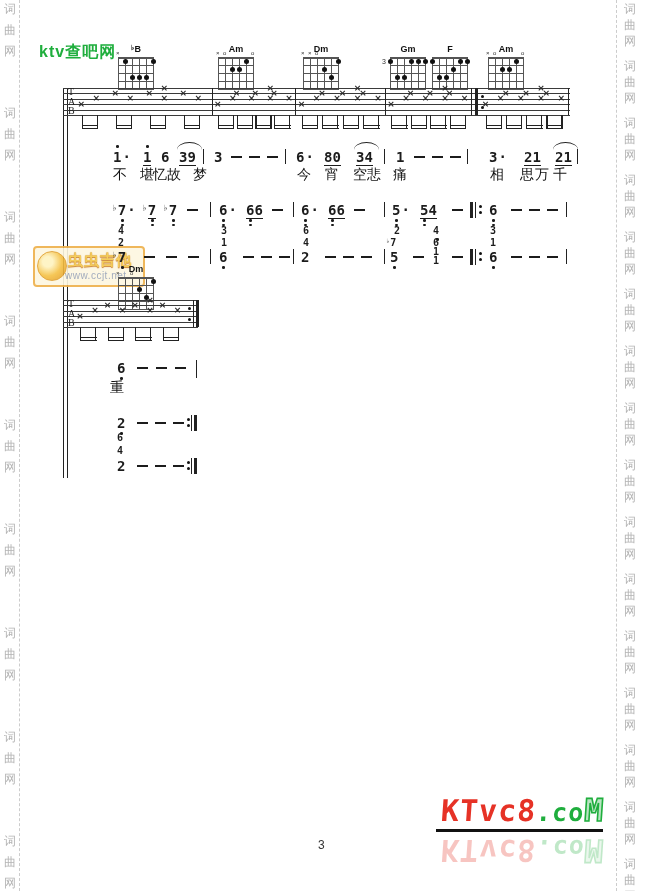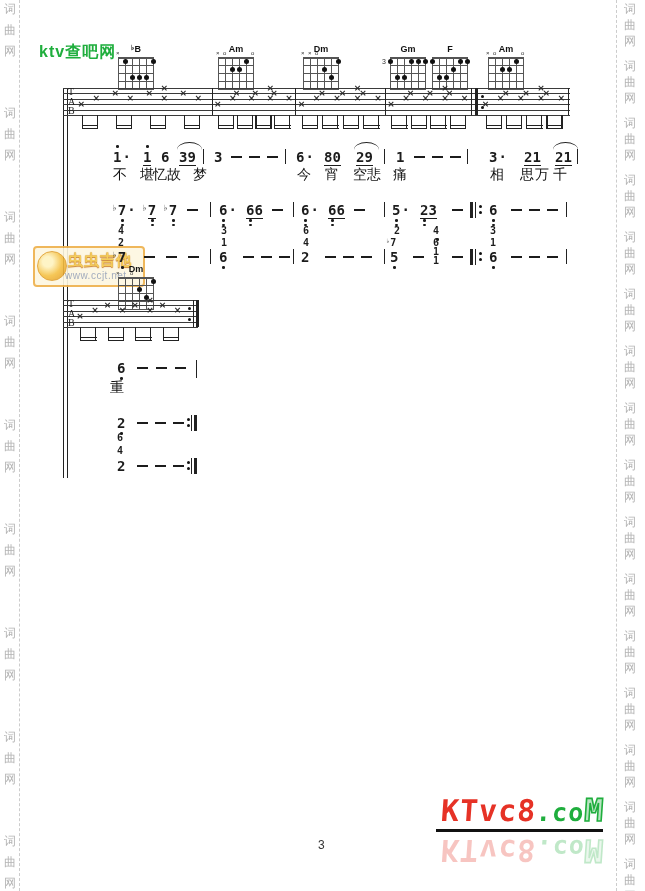--- a/index.html
+++ b/index.html
@@ -486,21 +486,21 @@
     <div class="note-tok" style="left: 161px; top: 150px; font-size: 14px;"><span class="digits">6</span></div>
     <div class="note-tok" style="left: 179px; top: 150px; font-size: 14px;"><span class="digits ul">39</span><div class="tie" style="left: -2px; top: -8px; width: 25.36px;"></div></div>
     <div class="barline" style="left: 203px; top: 149px; width: 1.3px; height: 15px;"></div>
     <div class="note-tok" style="left: 214px; top: 150px; font-size: 14px;"><span class="digits">3</span></div>
     <div class="dash-tok" style="left: 231px; top: 156px; width: 11px;"></div>
     <div class="dash-tok" style="left: 249px; top: 156px; width: 11px;"></div>
     <div class="dash-tok" style="left: 267px; top: 156px; width: 11px;"></div>
     <div class="barline" style="left: 285px; top: 149px; width: 1.3px; height: 15px;"></div>
     <div class="note-tok" style="left: 296px; top: 150px; font-size: 14px;"><span class="digits">6</span><span class="note-dotafter">·</span></div>
     <div class="note-tok" style="left: 324px; top: 150px; font-size: 14px;"><span class="digits ul">80</span></div>
-    <div class="note-tok" style="left: 356px; top: 150px; font-size: 14px;"><span class="digits ul">29</span><div class="tie" style="left: -2px; top: -8px; width: 25.36px;"></div></div>
+    <div class="note-tok" style="left: 356px; top: 150px; font-size: 14px;"><span class="digits ul">34</span><div class="tie" style="left: -2px; top: -8px; width: 25.36px;"></div></div>
     <div class="barline" style="left: 384px; top: 149px; width: 1.3px; height: 15px;"></div>
     <div class="note-tok" style="left: 396px; top: 150px; font-size: 14px;"><span class="digits">1</span></div>
     <div class="dash-tok" style="left: 414px; top: 156px; width: 11px;"></div>
     <div class="dash-tok" style="left: 432px; top: 156px; width: 11px;"></div>
     <div class="dash-tok" style="left: 450px; top: 156px; width: 11px;"></div>
     <div class="barline" style="left: 467px; top: 149px; width: 1.3px; height: 15px;"></div>
     <div class="note-tok" style="left: 489px; top: 150px; font-size: 14px;"><span class="digits">3</span><span class="note-dotafter">·</span></div>
     <div class="note-tok" style="left: 524px; top: 150px; font-size: 14px;"><span class="digits ul">21</span></div>
     <div class="note-tok" style="left: 555px; top: 150px; font-size: 14px;"><span class="digits ul">21</span><div class="tie" style="left: -2px; top: -8px; width: 25.36px;"></div></div>
     <div class="barline" style="left: 577px; top: 149px; width: 1.3px; height: 15px;"></div>
@@ -511,21 +511,21 @@
     <div class="barline" style="left: 210px; top: 202px; width: 1.3px; height: 15px;"></div>
     <div class="note-tok" style="left: 219px; top: 203px; font-size: 14px;"><span class="digits">6</span><span class="note-dotafter">·</span><div class="oct-dot" style="left: 3px; top: 16px;"></div><div class="oct-dot" style="left: 3px; top: 20.5px;"></div></div>
     <div class="note-tok" style="left: 246px; top: 203px; font-size: 14px;"><span class="digits ul">66</span><div class="oct-dot" style="left: 3px; top: 16px;"></div><div class="oct-dot" style="left: 3px; top: 20.5px;"></div></div>
     <div class="dash-tok" style="left: 272px; top: 209px; width: 11px;"></div>
     <div class="barline" style="left: 293px; top: 202px; width: 1.3px; height: 15px;"></div>
     <div class="note-tok" style="left: 301px; top: 203px; font-size: 14px;"><span class="digits">6</span><span class="note-dotafter">·</span><div class="oct-dot" style="left: 3px; top: 16px;"></div><div class="oct-dot" style="left: 3px; top: 20.5px;"></div></div>
     <div class="note-tok" style="left: 328px; top: 203px; font-size: 14px;"><span class="digits ul">66</span><div class="oct-dot" style="left: 3px; top: 16px;"></div><div class="oct-dot" style="left: 3px; top: 20.5px;"></div></div>
     <div class="dash-tok" style="left: 354px; top: 209px; width: 11px;"></div>
     <div class="barline" style="left: 384px; top: 202px; width: 1.3px; height: 15px;"></div>
     <div class="note-tok" style="left: 392px; top: 203px; font-size: 14px;"><span class="digits">5</span><span class="note-dotafter">·</span><div class="oct-dot" style="left: 3px; top: 16px;"></div><div class="oct-dot" style="left: 3px; top: 20.5px;"></div></div>
-    <div class="note-tok" style="left: 420px; top: 203px; font-size: 14px;"><span class="digits ul">23</span><div class="oct-dot" style="left: 3px; top: 16px;"></div><div class="oct-dot" style="left: 3px; top: 20.5px;"></div></div>
+    <div class="note-tok" style="left: 420px; top: 203px; font-size: 14px;"><span class="digits ul">54</span><div class="oct-dot" style="left: 3px; top: 16px;"></div><div class="oct-dot" style="left: 3px; top: 20.5px;"></div></div>
     <div class="dash-tok" style="left: 452px; top: 209px; width: 11px;"></div>
     <div class="barline" style="left: 470px; top: 202px; width: 2.8px; height: 16px;"></div>
     <div class="barline" style="left: 475px; top: 202px; width: 1.3px; height: 16px;"></div>
     <div class="rep-dot" style="left: 478.5px; top: 205px;"></div>
     <div class="rep-dot" style="left: 478.5px; top: 211px;"></div>
     <div class="note-tok" style="left: 489px; top: 203px; font-size: 14px;"><span class="digits">6</span><div class="oct-dot" style="left: 3px; top: 16px;"></div><div class="oct-dot" style="left: 3px; top: 20.5px;"></div></div>
     <div class="dash-tok" style="left: 511px; top: 209px; width: 11px;"></div>
     <div class="dash-tok" style="left: 529px; top: 209px; width: 11px;"></div>
     <div class="dash-tok" style="left: 547px; top: 209px; width: 11px;"></div>
     <div class="barline" style="left: 566px; top: 202px; width: 1.3px; height: 15px;"></div>

